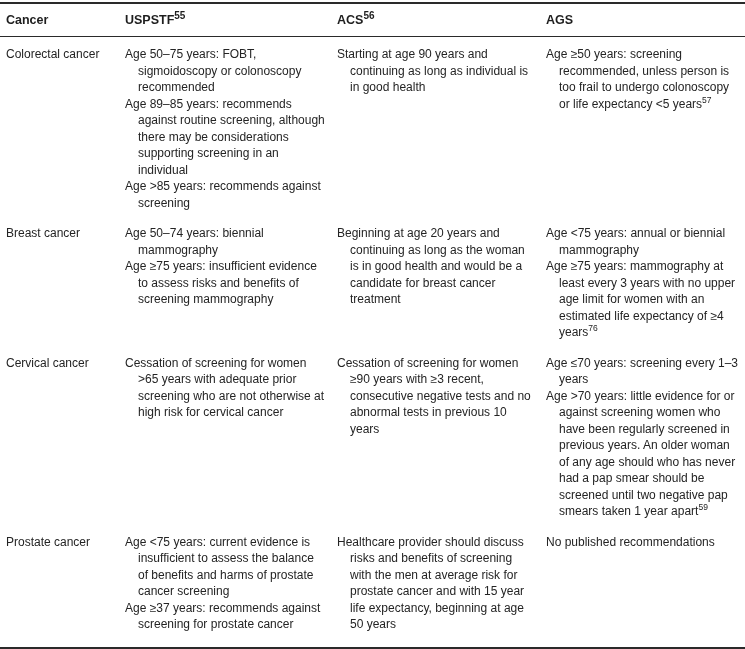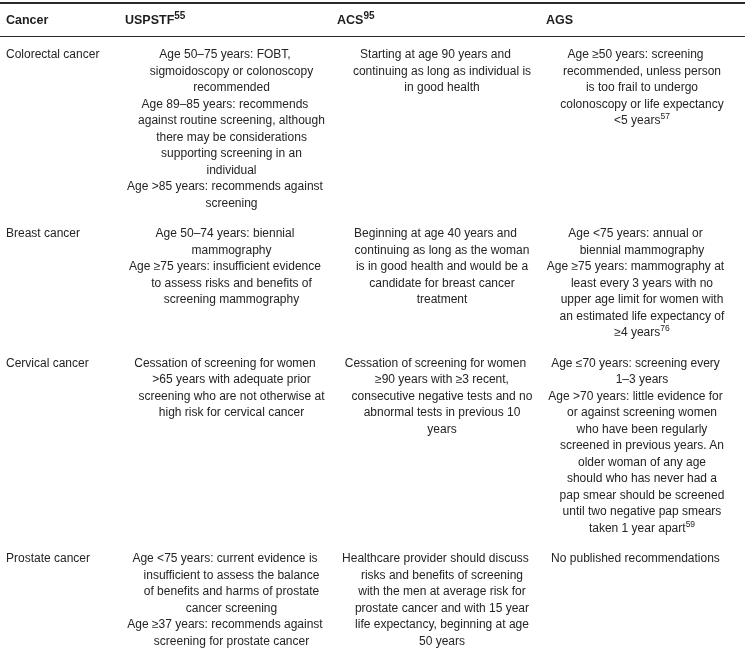--- a/index.html
+++ b/index.html
@@ -46,26 +46,25 @@
   thead th:last-child  { padding-right: 4px; }
 
   tbody td {
     vertical-align: top;
     font-size: 12px;
     line-height: 16.5px;
     padding: 0 12px 14px 0;
   }
   tbody tr:first-child td { padding-top: 9px; }
   tbody td:first-child { padding-left: 6px; }
-  tbody td:last-child  { padding-right: 20px; }
+  tbody td:last-child  { padding-right: 4px; }
 
   .item {
     padding-left: 13px;
     text-indent: -13px;
-    text-align: center;
   }
   sup {
     font-size: 8.5px;
     line-height: 0;
     vertical-align: super;
   }
   thead sup { font-size: 10px; font-weight: bold; }
 </style>
 </head>
 <body>
@@ -75,21 +74,21 @@
     <colgroup>
       <col class="col-cancer">
       <col class="col-uspstf">
       <col class="col-acs">
       <col class="col-ags">
     </colgroup>
     <thead>
       <tr>
         <th><span>Cancer</span><sup></sup></th>
         <th><span>USPSTF</span><sup>55</sup></th>
-        <th><span>ACS</span><sup>95</sup></th>
+        <th><span>ACS</span><sup>56</sup></th>
         <th><span>AGS</span><sup></sup></th>
       </tr>
     </thead>
     <tbody id="table-body">
         <tr>
           <td>Colorectal cancer</td>
           <td>
             <div class="item">Age 50–75 years: FOBT, sigmoidoscopy or colonoscopy recommended</div>
             <div class="item">Age 89–85 years: recommends against routine screening, although there may be considerations supporting screening in an individual</div>
             <div class="item">Age &gt;85 years: recommends against screening</div>
@@ -101,21 +100,21 @@
             <div class="item">Age ≥50 years: screening recommended, unless person is too frail to undergo colonoscopy or life expectancy &lt;5 years<sup>57</sup></div>
           </td>
         </tr>
         <tr>
           <td>Breast cancer</td>
           <td>
             <div class="item">Age 50–74 years: biennial mammography</div>
             <div class="item">Age ≥75 years: insufficient evidence to assess risks and benefits of screening mammography</div>
           </td>
           <td>
-            <div class="item">Beginning at age 40 years and continuing as long as the woman is in good health and would be a candidate for breast cancer treatment</div>
+            <div class="item">Beginning at age 20 years and continuing as long as the woman is in good health and would be a candidate for breast cancer treatment</div>
           </td>
           <td>
             <div class="item">Age &lt;75 years: annual or biennial mammography</div>
             <div class="item">Age ≥75 years: mammography at least every 3 years with no upper age limit for women with an estimated life expectancy of ≥4 years<sup>76</sup></div>
           </td>
         </tr>
         <tr>
           <td>Cervical cancer</td>
           <td>
             <div class="item">Cessation of screening for women &gt;65 years with adequate prior screening who are not otherwise at high risk for cervical cancer</div>

